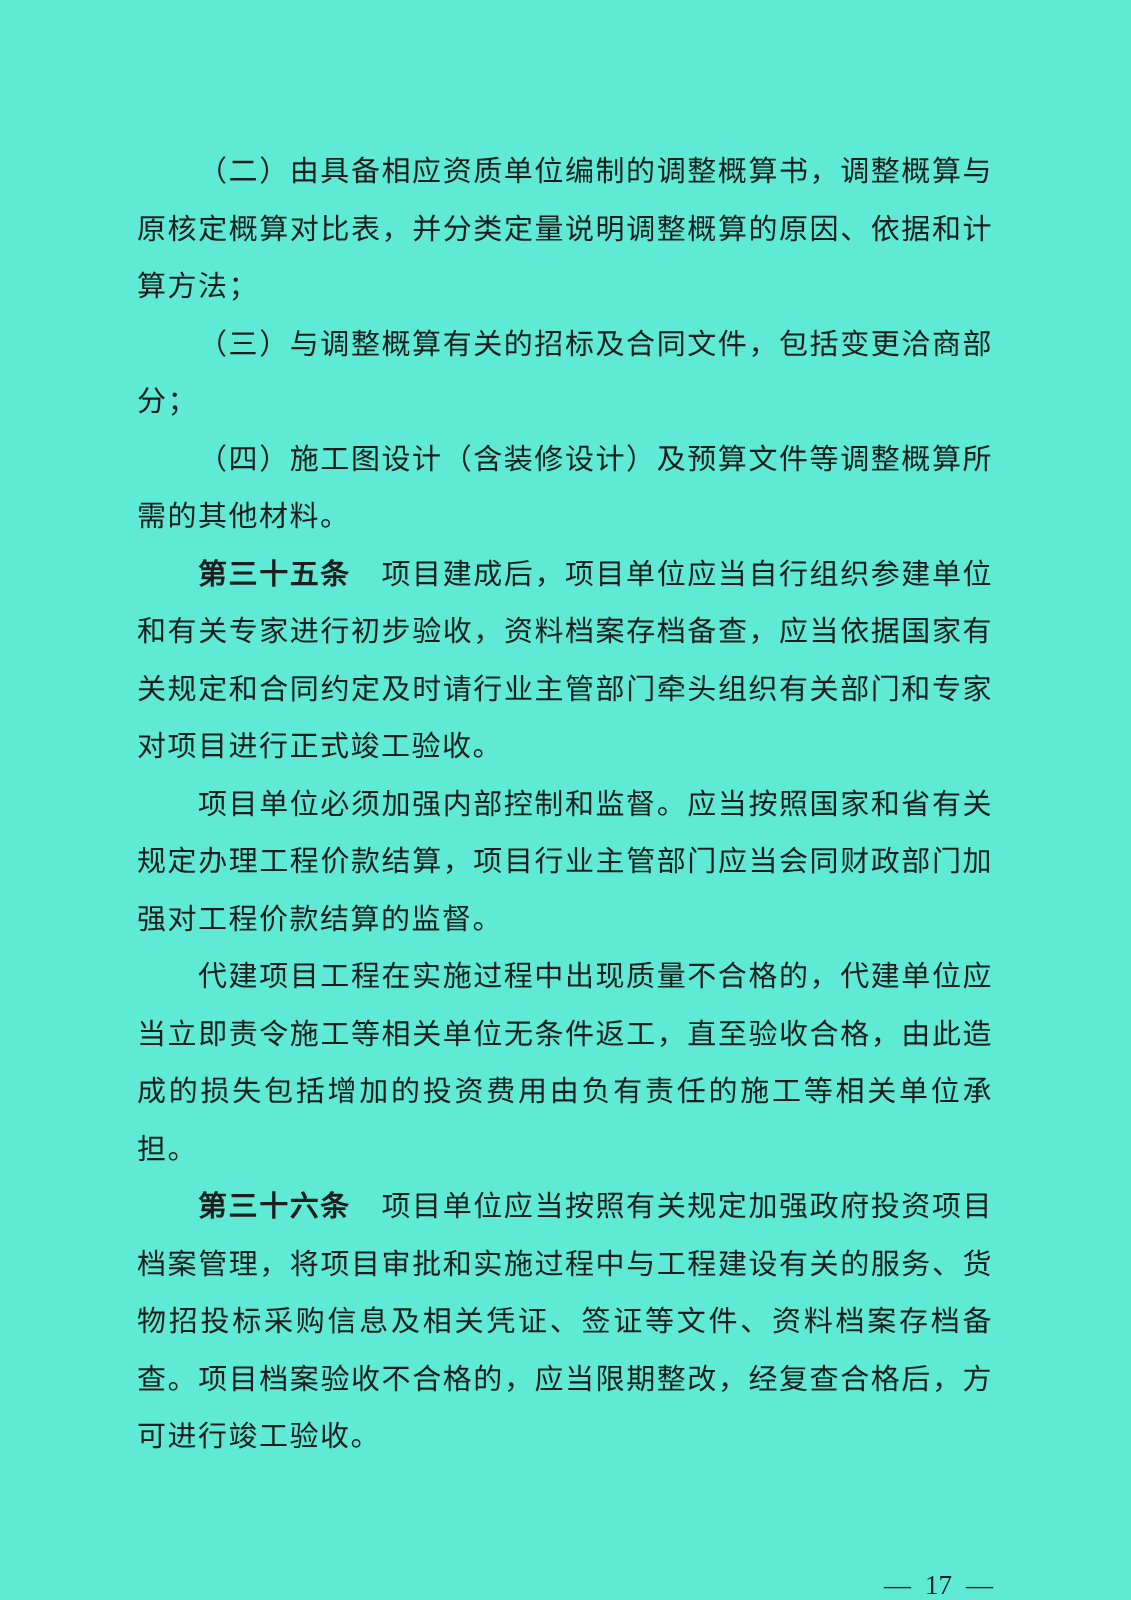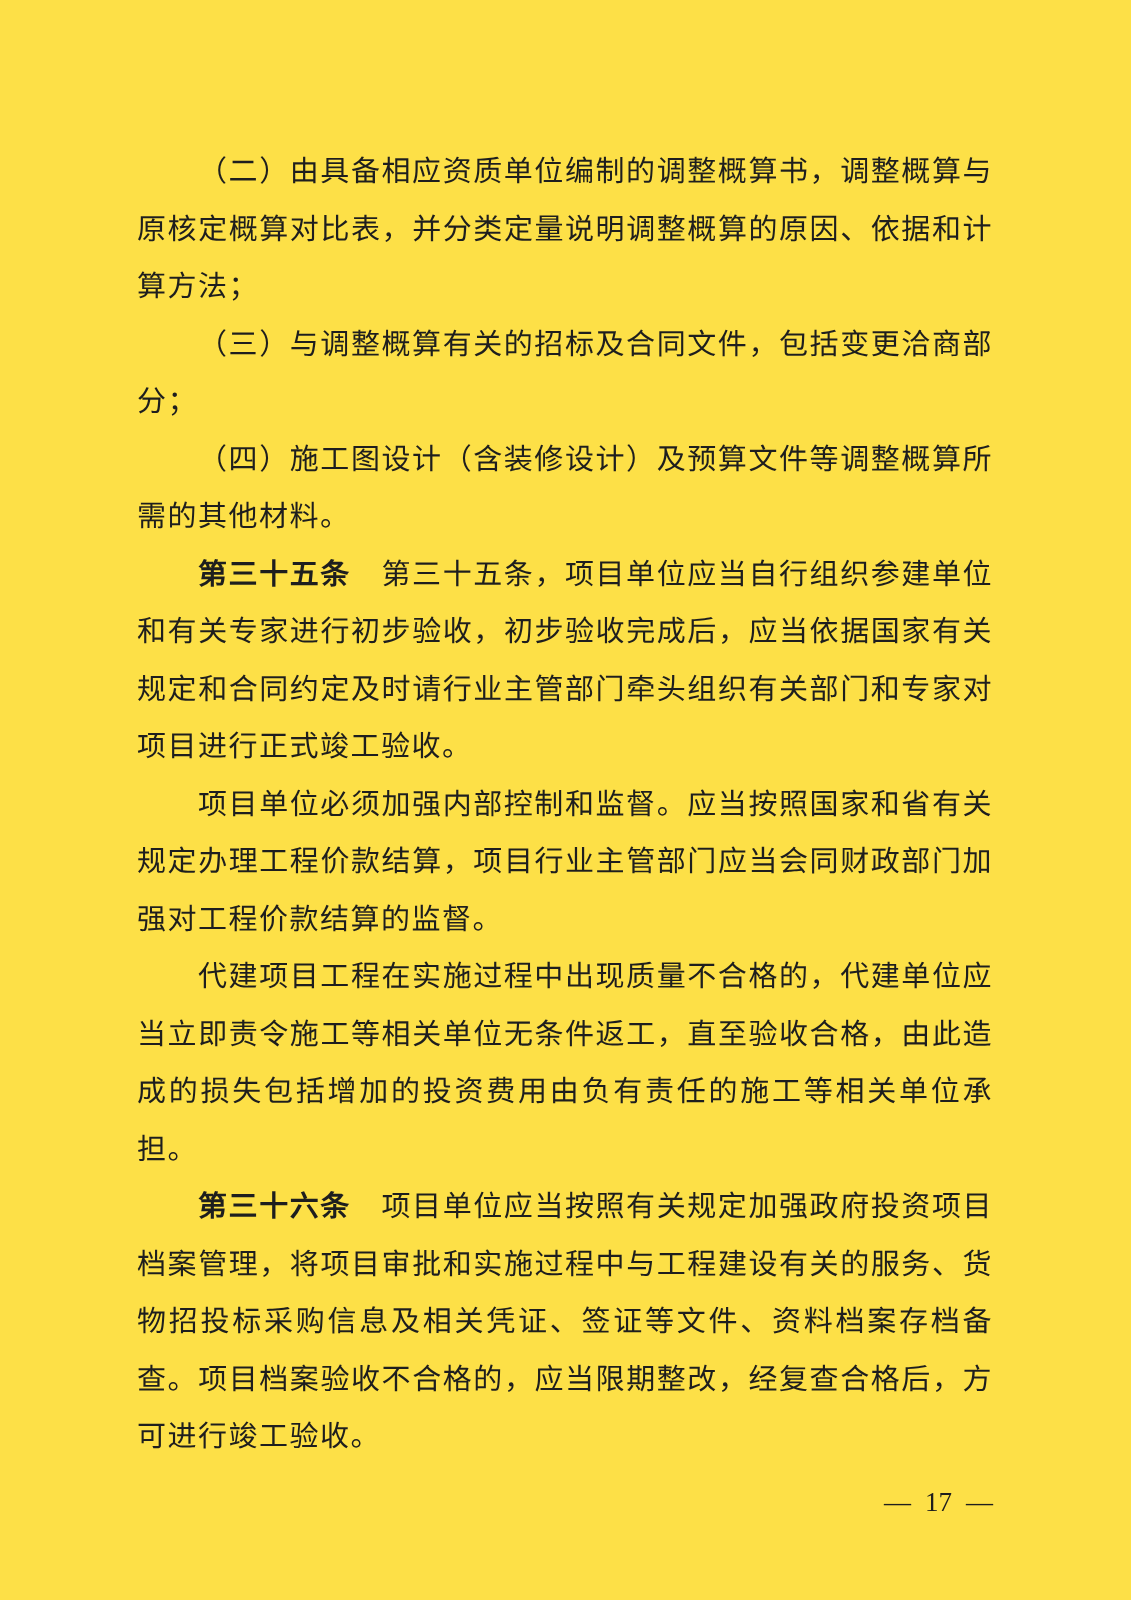--- a/index.html
+++ b/index.html
@@ -10,21 +10,21 @@
     height: 1600px;
     overflow: hidden;
     background: #ffffff;
   }
   .page {
     position: absolute;
     left: 0;
     top: 0;
     width: 1131px;
     height: 1600px;
-    background: #fde047;
+    background: #5eead4;
     color: #1e1e1e;
     font-family: "Liberation Serif", "DejaVu Serif", serif;
   }
   .body-text {
     position: absolute;
     left: 137px;
     top: 143px;
     width: 856px;
     font-size: 29px;
     line-height: 57.5px;
@@ -40,21 +40,21 @@
   }
   .seg {
     font-weight: normal;
   }
   .seg-bold {
     font-weight: 700;
     font-family: Liberation Serif, serif;
   }
   .page-footer {
     position: absolute;
-    top: 1486px;
+    top: 1569px;
     right: 138px;
     font-size: 27px;
     line-height: 32px;
     letter-spacing: 0;
     color: #1e1e1e;
     font-family: "Liberation Serif", "DejaVu Serif", serif;
     white-space: nowrap;
     text-align: center;
   }
   .page-footer .page-num {
@@ -63,21 +63,21 @@
 </style>
 </head>
 <body>
 
 <div class="page">
 
   <main class="body-text">
       <p><span class="seg">（二）由具备相应资质单位编制的调整概算书，调整概算与原核定概算对比表，并分类定量说明调整概算的原因、依据和计算方法；</span></p>
       <p><span class="seg">（三）与调整概算有关的招标及合同文件，包括变更洽商部分；</span></p>
       <p><span class="seg">（四）施工图设计（含装修设计）及预算文件等调整概算所需的其他材料。</span></p>
-      <p><span class="seg seg-bold">第三十五条</span><span class="seg">　第三十五条，项目单位应当自行组织参建单位和有关专家进行初步验收，初步验收完成后，应当依据国家有关规定和合同约定及时请行业主管部门牵头组织有关部门和专家对项目进行正式竣工验收。</span></p>
+      <p><span class="seg seg-bold">第三十五条</span><span class="seg">　项目建成后，项目单位应当自行组织参建单位和有关专家进行初步验收，资料档案存档备查，应当依据国家有关规定和合同约定及时请行业主管部门牵头组织有关部门和专家对项目进行正式竣工验收。</span></p>
       <p><span class="seg">项目单位必须加强内部控制和监督。应当按照国家和省有关规定办理工程价款结算，项目行业主管部门应当会同财政部门加强对工程价款结算的监督。</span></p>
       <p><span class="seg">代建项目工程在实施过程中出现质量不合格的，代建单位应当立即责令施工等相关单位无条件返工，直至验收合格，由此造成的损失包括增加的投资费用由负有责任的施工等相关单位承担。</span></p>
       <p><span class="seg seg-bold">第三十六条</span><span class="seg">　项目单位应当按照有关规定加强政府投资项目档案管理，将项目审批和实施过程中与工程建设有关的服务、货物招投标采购信息及相关凭证、签证等文件、资料档案存档备查。项目档案验收不合格的，应当限期整改，经复查合格后，方可进行竣工验收。</span></p>
     </main>
 
   <footer class="page-footer">
     <span>—</span><span class="page-num">17</span><span>—</span>
   </footer>
 
 </div>

